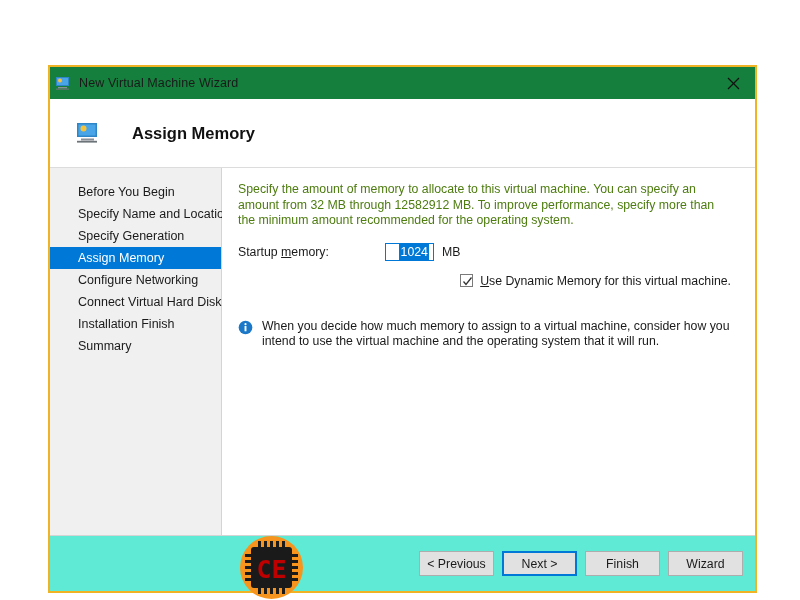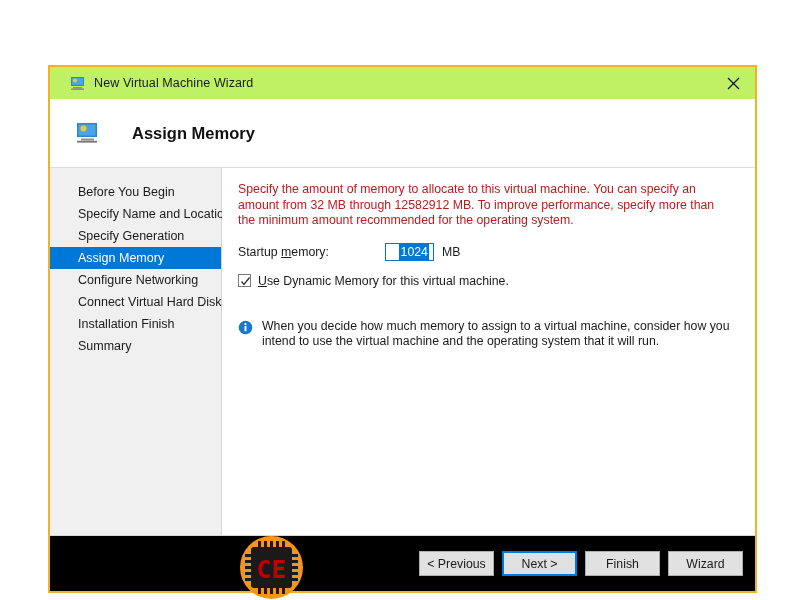--- a/index.html
+++ b/index.html
@@ -30,24 +30,24 @@
     border: 2px solid #f0b323;
     box-sizing: border-box;
     display: flex;
     flex-direction: column;
   }
 
   
   #title-bar {
     height: 32px;
     min-height: 32px;
-    background: #bef264;
-    display: flex;
-    align-items: center;
-    padding-left: 20px;
+    background: #15803d;
+    display: flex;
+    align-items: center;
+    padding-left: 5px;
     position: relative;
     text-align: center;
   }
   .titlebar-icon {
     width: 16px;
     height: 16px;
     margin-right: 8px;
     flex: 0 0 auto;
   }
   #title-text {
@@ -124,21 +124,21 @@
 
   #content {
     flex: 1 1 auto;
     background: #ffffff;
     padding: 14px 24px 0 16px;
     box-sizing: border-box;
   }
 
   #intro-paragraph {
     font-size: 12.3px;
-    color: #b91c1c;
+    color: #4d7c0f;
     line-height: 15.6px;
     margin: 0;
     max-width: 492px;
   }
 
   #memory-row {
     display: flex;
     align-items: center;
     margin-top: 14px;
   }
@@ -171,20 +171,21 @@
   #memory-unit {
     font-size: 12.3px;
     color: #1a1a1a;
     margin-left: 8px;
   }
 
   #dynamic-memory-row {
     display: flex;
     align-items: center;
     margin-top: 13px;
+    justify-content: flex-end;
   }
   #dynamic-memory-checkbox {
     width: 13px;
     height: 13px;
     border: 1px solid #7a7a7a;
     background: #ffffff;
     box-sizing: border-box;
     position: relative;
     flex: 0 0 auto;
     cursor: default;
@@ -216,21 +217,21 @@
     font-size: 12.3px;
     color: #1a1a1a;
     line-height: 15.6px;
     margin-left: 9px;
   }
 
   
   #footer-bar {
     height: 56px;
     min-height: 56px;
-    background: #000000;
+    background: #5eead4;
     border-top: 1px solid #d4d4d4;
     display: flex;
     align-items: center;
     justify-content: flex-end;
     padding-right: 12px;
     box-sizing: border-box;
   }
   .wizard-button {
     width: 75px;
     height: 25px;

